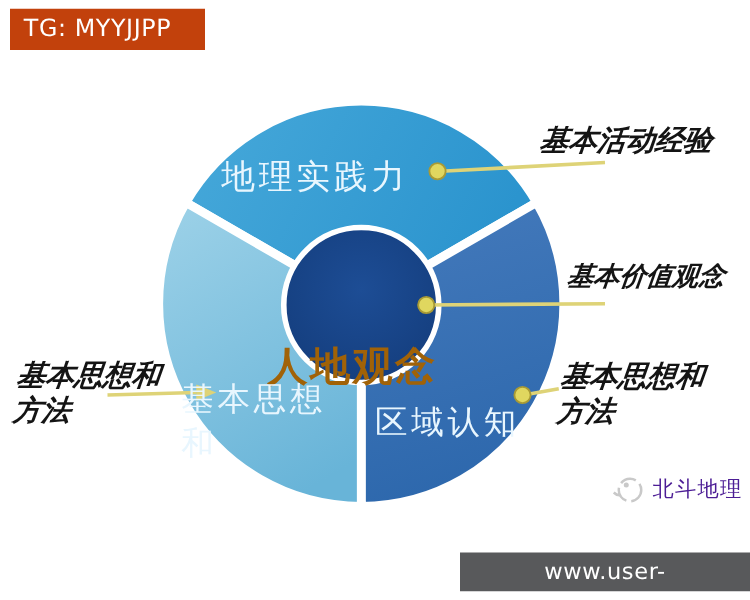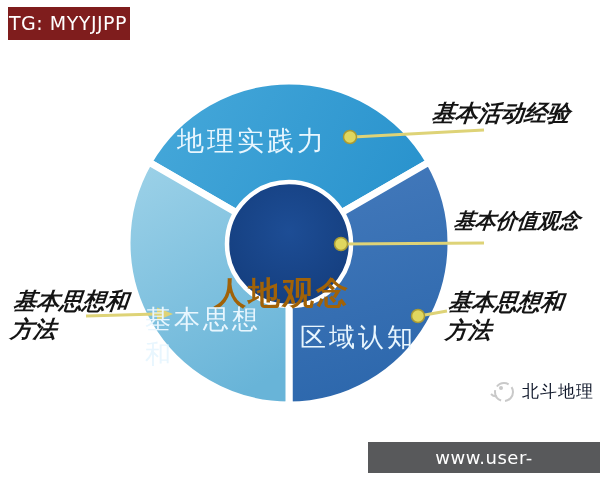--- a/index.html
+++ b/index.html
@@ -1,39 +1,39 @@
 <!DOCTYPE html>
 <html><head>
 <meta charset="utf-8">
 <style>
   html,body{margin:0;padding:0;background:#fff;}
   #stage{position:relative;width:600px;height:480px;background:#fff;overflow:hidden;
          font-family:"DejaVu Sans","Liberation Sans",sans-serif;}
   .abs{position:absolute;}
   
-  .badge{left:8px;top:7px;width:122px;height:33px;background:#7f1d1d;color:#fff;
-         font-size:19px;line-height:33px;padding-left:1px;box-sizing:border-box;
+  .badge{left:8px;top:7px;width:156px;height:33px;background:#c2410c;color:#fff;
+         font-size:19px;line-height:33px;padding-left:11px;box-sizing:border-box;
          letter-spacing:0.5px;}
   
   .sector-label{color:#e8f6fe;letter-spacing:3px;
                 font-family:"DejaVu Sans",sans-serif;}
   .lbl-top{left:177px;top:123px;width:220px;font-size:27px;}
   .lbl-center{left:214px;top:228px;width:150px;font-size:32px;font-weight:bold;color:#a16207;letter-spacing:2px;margin-top:44px;}
   .lbl-left{left:145px;top:302px;width:140px;font-size:26px;}
   .lbl-right{left:300px;top:320px;width:140px;font-size:26px;}
   
   .ann{color:#141414;font-family:"DejaVu Serif","Liberation Serif",serif;
        font-style:italic;font-weight:bold;transform:skewX(-6deg);}
   .ann div{line-height:28px;white-space:nowrap;}
   .ann-tr{left:432px;top:99px;font-size:23px;}
   .ann-r1{left:454px;top:207px;font-size:21px;}
   .ann-l{left:12px;top:287px;font-size:23px;}
   .ann-r2{left:447px;top:288px;font-size:23px;}
   
-  .watermark{left:488px;top:377px;display:flex;align-items:center;color:#0f172a;}
+  .watermark{left:488px;top:377px;display:flex;align-items:center;color:#4c1d95;}
   .watermark .wm-text{font-size:17px;letter-spacing:1px;margin-left:4px;}
   
   .footer{left:368px;top:442px;width:232px;height:31px;background:#58595b;color:#fff;
           font-size:18px;line-height:31px;text-align:center;letter-spacing:0.5px;}
 </style>
 </head>
 <body>
 
 <div id="stage">
 

